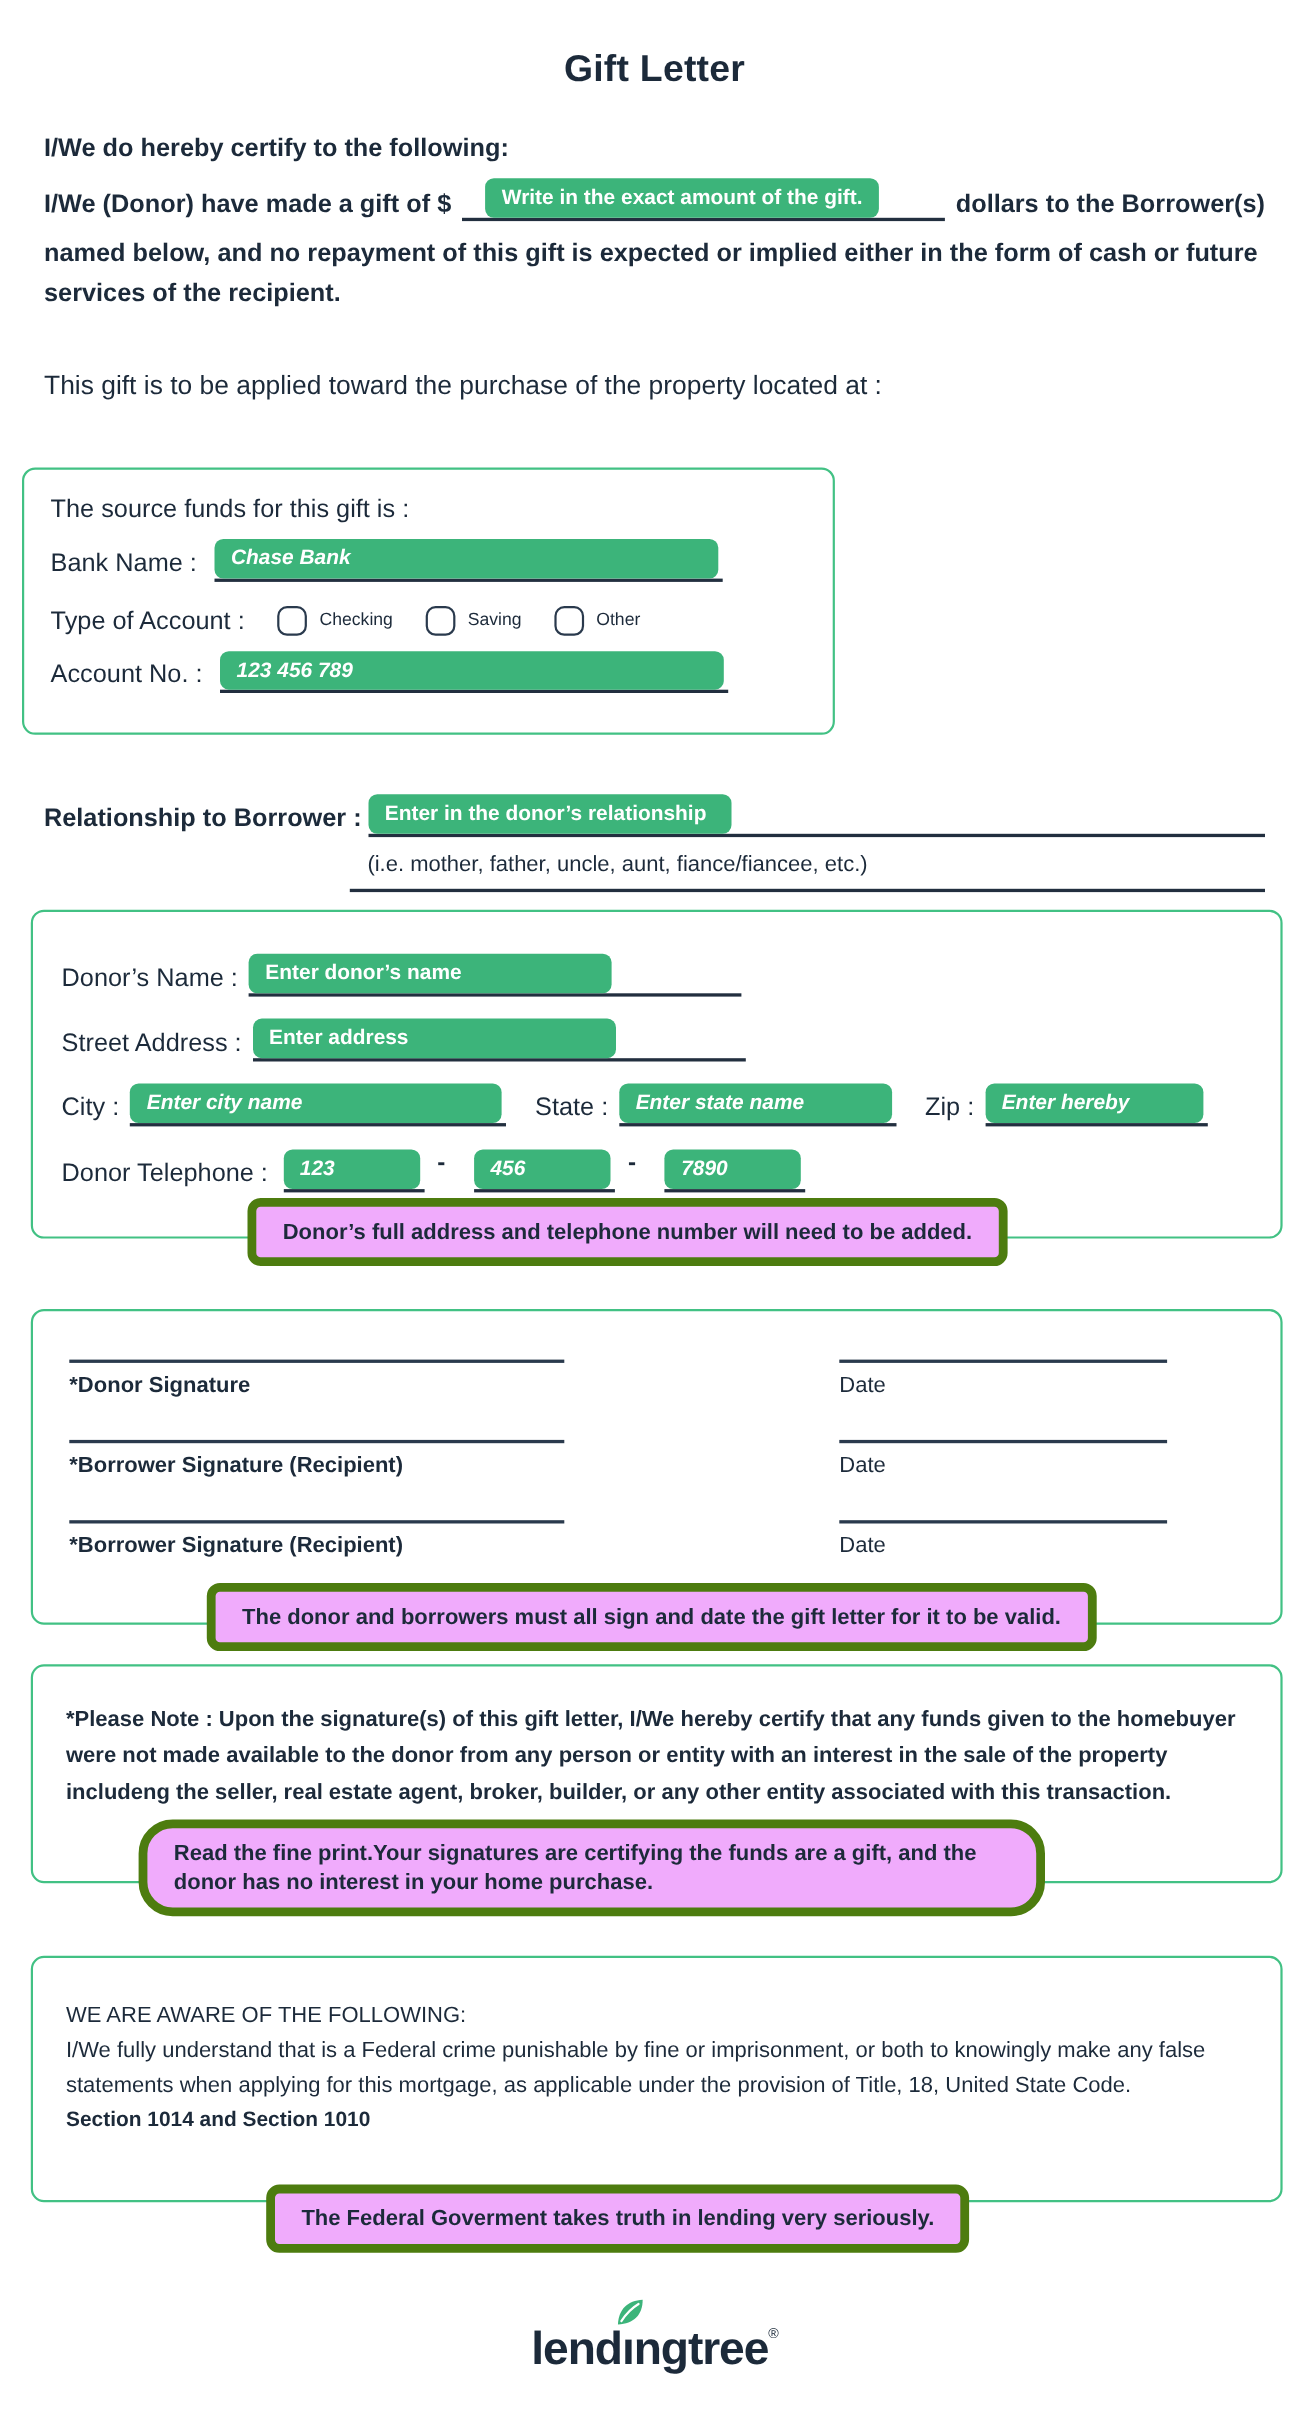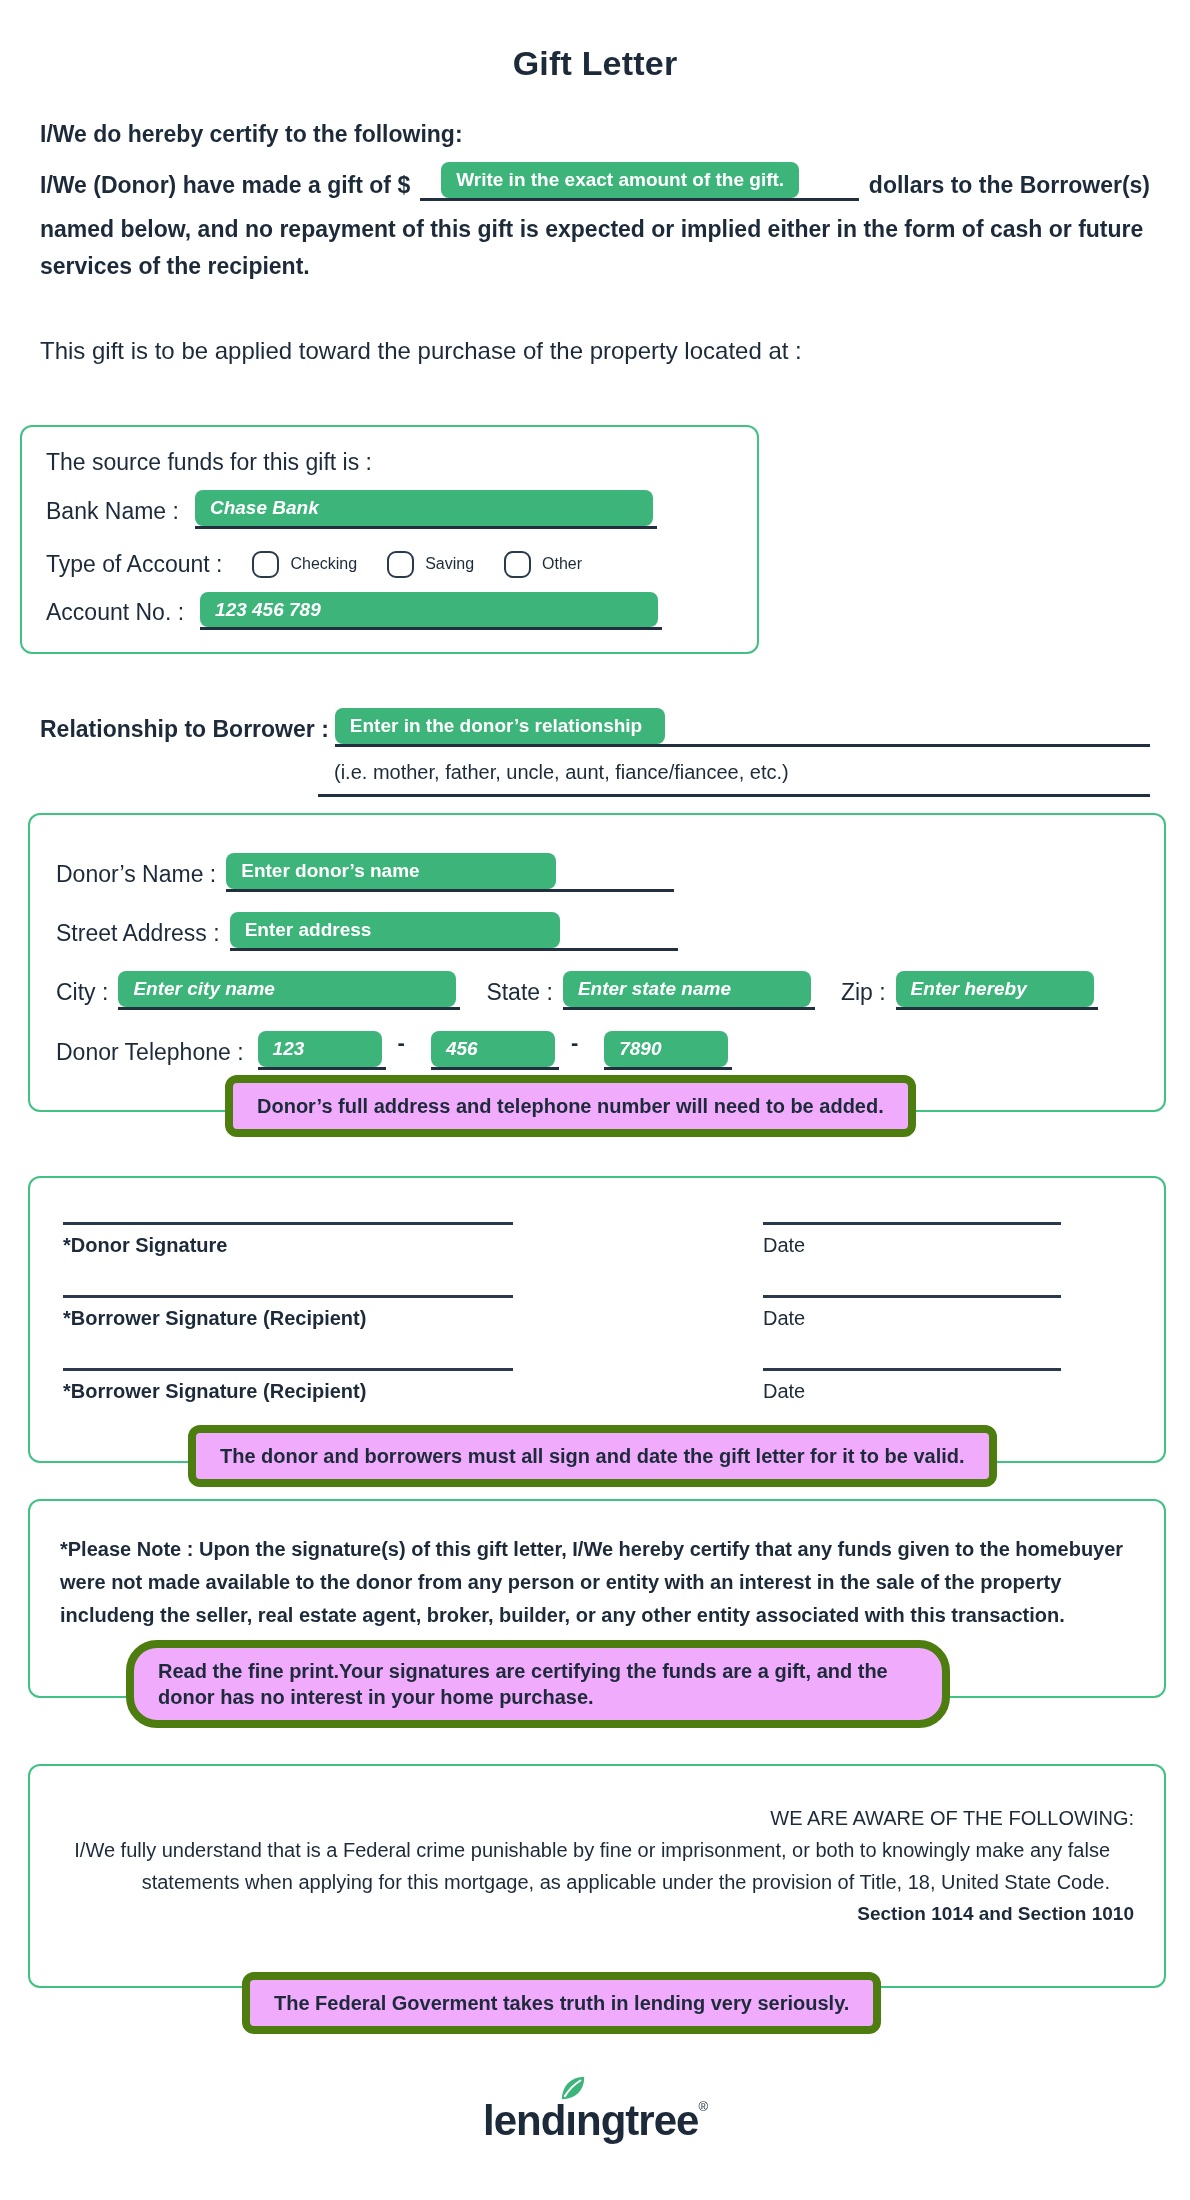--- a/index.html
+++ b/index.html
@@ -24,21 +24,21 @@
   .chip.fill { flex:1; margin-right:4px;font-style:italic; }
 
   .gift-field { width:470px; margin:0 10px; }
   .gift-field .chip { margin-left:21px; }
 
   .para { font-size:23px; font-weight:700; line-height:37px; margin-top:10px; max-width:1115px; }
   .property-line { font-size:24px; font-weight:400; margin-top:52px; }
 
   .gbox { border:2px solid #42c184; border-radius:12px; position:relative; background:#fff; }
 
-  .box-funds { width:687px; margin:60px 0 0 -20px; padding:16px 24px 22px; }
+  .box-funds { width:687px; margin:60px 0 0 -20px; padding:16px 24px 36px; }
   .box-funds .heading { font-size:23px; margin-top:6px; }
   .frow { display:flex; align-items:flex-end; margin-top:14px; }
   .frow .lbl { font-size:23px; white-space:nowrap; padding-bottom:4px; }
   .bank-field, .acct-field { width:462px; margin-left:16px; }
 
   .type-row { display:flex; align-items:center; margin-top:22px; }
   .type-row .lbl { font-size:23px; }
   .cb {
     width:27px; height:27px; border:2.5px solid #2a3a4d; border-radius:9px;
     background:#fff; margin:0 11px 0 30px; box-sizing:border-box;
@@ -77,21 +77,21 @@
   .sigrow:first-child { margin-top:0; }
   .sigline { border-top:3px solid #2a3a4d; padding-top:9px; font-size:20px; }
   .sig-left { width:450px; margin-left:17px;font-weight:bold; }
   .sig-right { width:298px; margin-left:250px; }
   .callout-sign { left:158px; bottom:-26px; white-space:nowrap; }
 
   .box-note { width:1074px; margin:36px 0 0 -12px; padding:32px 30px 64px; }
   .box-note .body { font-size:20px; font-weight:600; line-height:33px; max-width:1075px; }
   .callout-note { left:96px; bottom:-32px; width:760px;border-radius:31px; }
 
-  .box-aware { width:1074px; margin:66px 0 0 -12px; padding:36px 30px 56px;text-align:right; }
+  .box-aware { width:1074px; margin:66px 0 0 -12px; padding:36px 30px 56px; }
   .box-aware .heading { font-size:20px; line-height:32px; }
   .box-aware .body { font-size:20px; line-height:32px; max-width:1050px; }
   .box-aware .sections { font-size:19px; font-weight:700; line-height:32px; }
   .callout-aware { left:212px; bottom:-48px; white-space:nowrap; }
 
   .logo { display:flex; justify-content:center; align-items:flex-end; margin-top:112px; }
   .wordmark { font-size:42px; font-weight:700; color:#1c2a3a; letter-spacing:-1px; line-height:1; position:relative; }
   .leaf-i { position:relative; display:inline-block; }
   .leaf-i svg { position:absolute; top:-27px; left:-7px; }
   .reg { font-size:13px; font-weight:400; vertical-align:top; line-height:1; }

